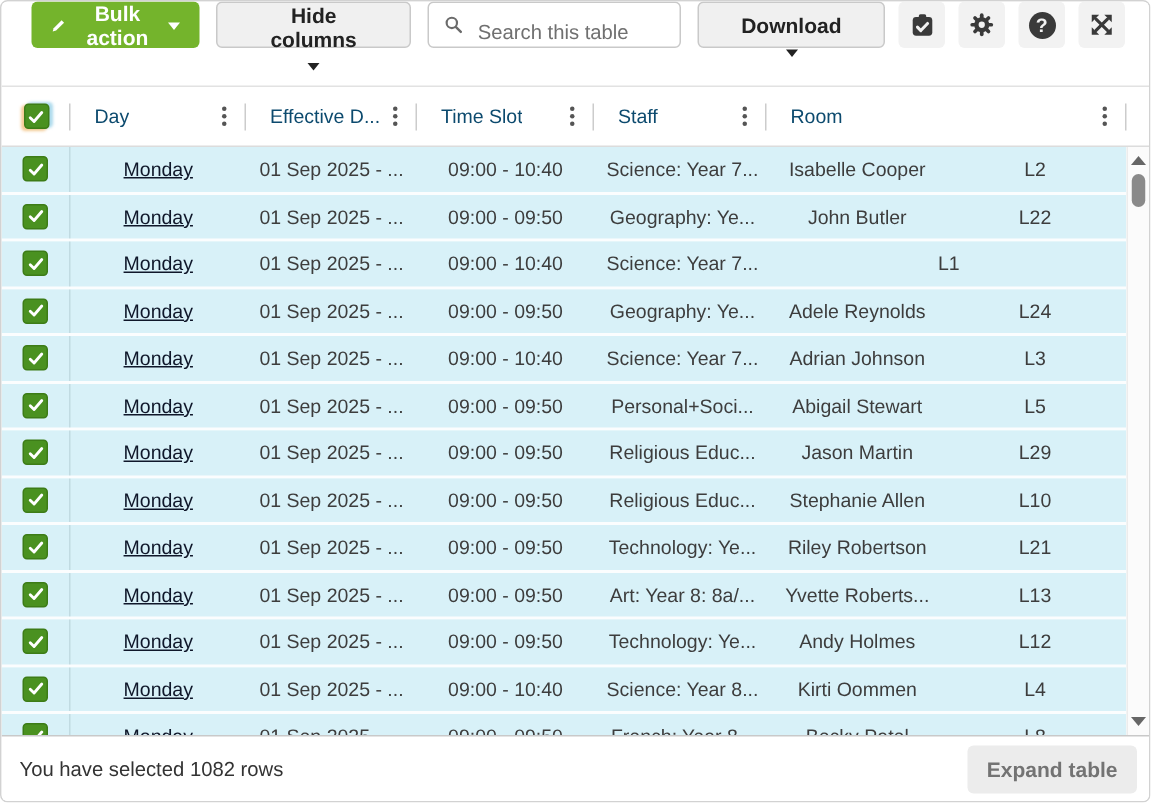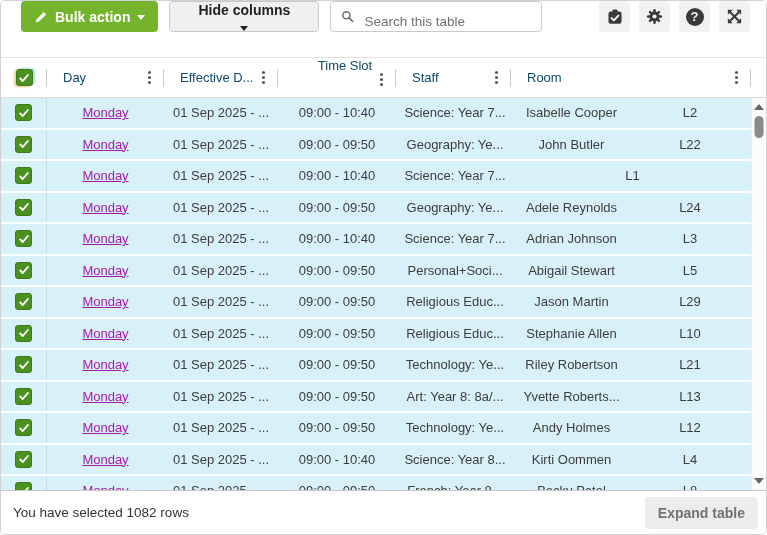--- a/index.html
+++ b/index.html
@@ -35,37 +35,37 @@
   .th{position:relative;height:100%;display:flex;align-items:center;
     font-weight:normal;font-size:13px;color:#0c4a6e;}
   .th::after{content:"";position:absolute;right:0;top:50%;transform:translateY(-50%);
     width:1px;height:18px;background:#ccc;}
   .th-label{padding-left:16px;white-space:nowrap;overflow:hidden;}
   .kebab{margin-left:auto;margin-right:13px;display:flex;flex-direction:column;gap:2px;cursor:pointer;}
   .kebab i{width:3px;height:3px;border-radius:50%;background:#555;display:block;}
   .col-cb{width:46px;display:flex;justify-content:center;}
   .col-day{width:117px;}
   .col-eff{width:114px;}
-  .col-time{width:118px;flex-direction:column;}
+  .col-time{width:118px;}
   .col-event{width:118px;}
   .col-staff{width:115px;}
   .col-room{flex:1;}
   
   .checkbox{width:17px;height:17px;border-radius:3px;background:#4a9120;
     border:1px solid #3d7c17;display:flex;align-items:center;justify-content:center;cursor:pointer;flex:none;}
   .checkbox.focus-glow{box-shadow:-2px 1px 2px 0 rgba(235,160,60,.55),2px -1px 2px 0 rgba(120,195,225,.6);}
   
   .table-body{flex:1;display:flex;min-height:0;}
   .rows{flex:1;overflow:hidden;min-width:0;}
   .row{height:31.5px;display:flex;align-items:center;background:#d8f1f8;
     border-bottom:2px solid #fbfdfe;}
   .cell{font-size:13px;color:#3d3d3d;text-align:center;overflow:hidden;
     white-space:nowrap;}
   .cell.col-cb{align-self:stretch;align-items:center;border-right:1px solid rgba(90,120,130,.18);}
-  .daylink{color:#a21caf;text-decoration:underline;cursor:pointer;}
+  .daylink{color:#0f172a;text-decoration:underline;cursor:pointer;}
   
   .scrollbar{width:15px;background:#fbfbfb;border-left:1px solid #ececec;position:relative;flex:none;}
   .sb-up{position:absolute;top:6px;left:50%;transform:translateX(-50%);width:0;height:0;cursor:pointer;
     border-left:5px solid transparent;border-right:5px solid transparent;border-bottom:6px solid #666;}
   .sb-down{position:absolute;bottom:6px;left:50%;transform:translateX(-50%);width:0;height:0;cursor:pointer;
     border-left:5px solid transparent;border-right:5px solid transparent;border-top:6px solid #666;}
   .sb-thumb{position:absolute;top:18px;left:50%;transform:translateX(-50%);
     width:9px;height:22px;border-radius:5px;background:#8a8a8a;cursor:grab;}
   
   .footer{flex:none;height:44px;border-top:1px solid #c9c9c9;background:#fff;
@@ -95,20 +95,28 @@
 
     <div class="search">
       <svg width="15" height="15" viewBox="0 0 16 16">
         <circle cx="6.5" cy="6.5" r="4.3" fill="none" stroke="#6b6b6b" stroke-width="1.8"></circle>
         <line x1="10" y1="10" x2="14" y2="14" stroke="#6b6b6b" stroke-width="2" stroke-linecap="round"></line>
       </svg>
       <input type="text" placeholder="Search this table" style="">
     </div>
 
     <div class="right-group">
+      <button class="btn btn-gray">
+        <svg width="15" height="14" viewBox="0 0 16 15">
+          <path fill="#2b2b2b" d="M6.8 1h2.4v5h2.9L8 10.2 3.9 6h2.9z"></path>
+          <path fill="#2b2b2b" d="M1.5 9.5h2v2.6h9V9.5h2v4.6h-13z"></path>
+        </svg>
+        <span>Download</span>
+        <span class="caret"></span>
+      </button>
 
       <button class="icon-btn">
         <svg width="18" height="18" viewBox="0 0 16 16">
           <rect x="2.2" y="3" width="11.6" height="11" rx="2" fill="#3a3a3a"></rect>
           <rect x="5.8" y="1.3" width="4.4" height="3.2" rx="1" fill="#3a3a3a"></rect>
           <path d="M5 9l2 2 4-4.2" stroke="#f2f2f2" stroke-width="1.8" fill="none" stroke-linecap="round" stroke-linejoin="round"></path>
         </svg>
       </button>
 
       <button class="icon-btn">

